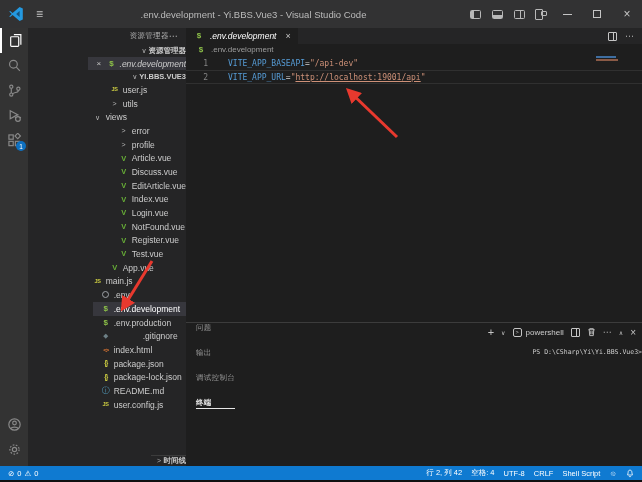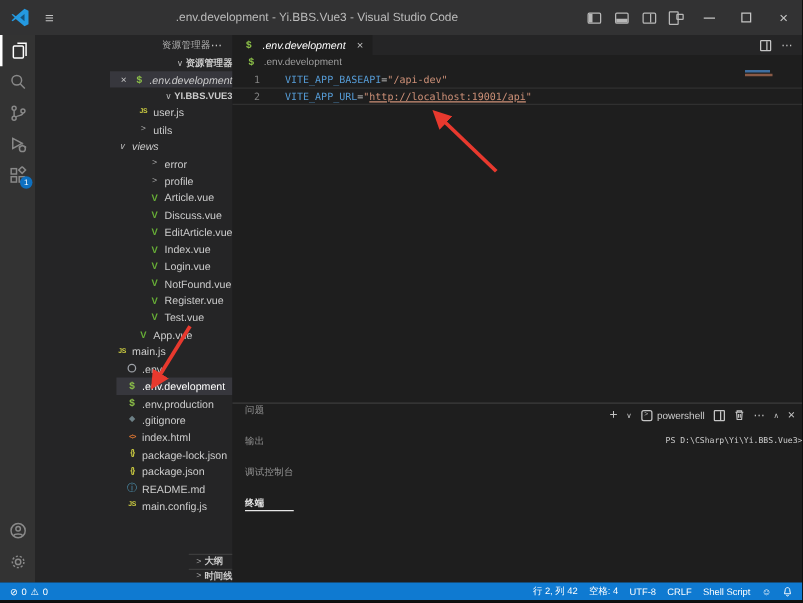--- a/index.html
+++ b/index.html
@@ -223,21 +223,21 @@
       </div>
       <div class="tree" id="file-tree">
           <div class="tree-row" style="padding-left: 17px;">
             <span class="fi fi-js">JS</span>
             <span>user.js</span>
           </div>
           <div class="tree-row" style="padding-left: 17px;">
             <span class="fi fi-chev">&gt;</span>
             <span>utils</span>
           </div>
-          <div class="tree-row" style=" font-style: italic;">
+          <div class="tree-row" style="">
             <span class="fi fi-chev">∨</span>
             <span>views</span>
           </div>
           <div class="tree-row" style="padding-left: 26px;">
             <span class="fi fi-chev">&gt;</span>
             <span>error</span>
           </div>
           <div class="tree-row" style="padding-left: 26px;">
             <span class="fi fi-chev">&gt;</span>
             <span>profile</span>
@@ -287,50 +287,46 @@
             <span>.env</span>
           </div>
           <div class="tree-row selected" style="padding-left: 8px;">
             <span class="fi fi-env">$</span>
             <span>.env.development</span>
           </div>
           <div class="tree-row" style="padding-left: 8px;">
             <span class="fi fi-env">$</span>
             <span>.env.production</span>
           </div>
-          <div class="tree-row" style="padding-left: 8px;">
+          <div class="tree-row" style="padding-left: 8px; gap: 29px;">
             <span class="fi fi-git">◆</span>
             <span>.gitignore</span>
           </div>
           <div class="tree-row" style="padding-left: 8px;">
             <span class="fi fi-html">&lt;&gt;</span>
             <span>index.html</span>
           </div>
           <div class="tree-row" style="padding-left: 8px;">
             <span class="fi fi-json">{}</span>
+            <span>package.json</span>
+          </div>
+          <div class="tree-row" style="padding-left: 8px;">
+            <span class="fi fi-json">{}</span>
             <span>package-lock.json</span>
-          </div>
-          <div class="tree-row" style="padding-left: 8px;">
-            <span class="fi fi-json">{}</span>
-            <span>package.json</span>
           </div>
           <div class="tree-row" style="padding-left: 8px;">
             <span class="fi fi-info">ⓘ</span>
             <span>README.md</span>
           </div>
           <div class="tree-row" style="padding-left: 8px;">
             <span class="fi fi-js">JS</span>
-            <span>main.config.js</span>
+            <span>user.config.js</span>
           </div>
         </div>
       <div class="sb-bottom">
-        <div class="sb-sec">
-          <span class="chev">&gt;</span>
-          <span>大纲</span>
-        </div>
         <div class="sb-sec">
           <span class="chev">&gt;</span>
           <span>时间线</span>
         </div>
       </div>
     </div>
 
     <div class="editorcol">
       <div class="tabbar">
         <div class="tab">

